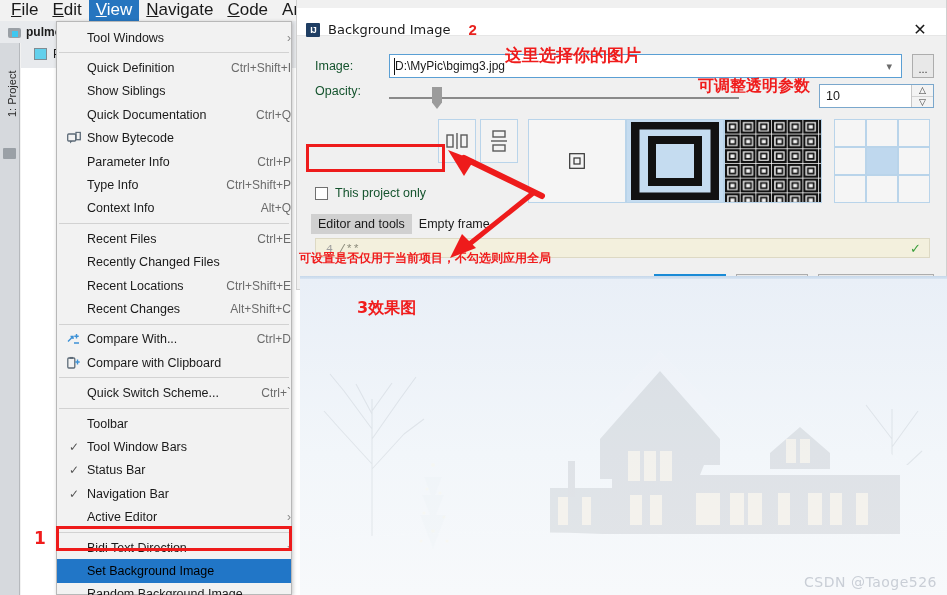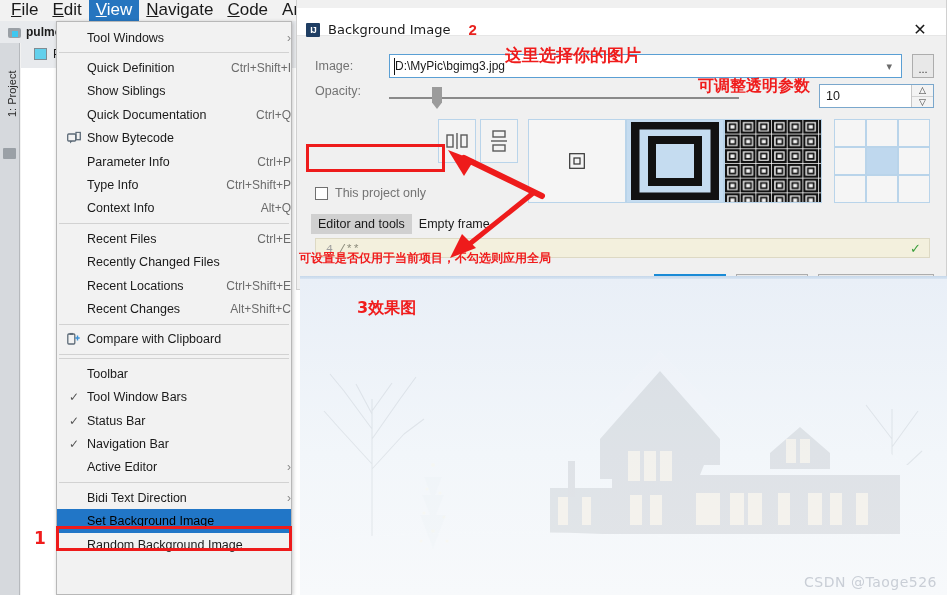--- a/index.html
+++ b/index.html
@@ -104,21 +104,21 @@
   }
   .dlg-title-text { font-size:13px; color:#1a1a1a; font-family:"DejaVu Sans","Liberation Sans",sans-serif;}
   .dlg-badge { color:#e8211d; font-weight:bold; font-size:15px; margin-left:10px;}
   .dlg-close {
     margin-left:auto; width:44px; height:27px; display:flex;
     align-items:center; justify-content:center; color:#1a1a1a; font-size:16px;
   }
   .dlg-body { position:relative; height:261px; }
 
   .row-image { position:absolute; left:18px; top:18px; width:615px; height:24px; display:flex; align-items:center;}
-  .lbl { font-size:12.5px; color:#737373; }
+  .lbl { font-size:12.5px; color:#14532d; }
   .combo {
     position:absolute; left:74px; top:0; width:513px; height:24px;
     border:1px solid #5a9fd4; background:#fff; display:flex; align-items:center;
     padding-left:5px; font-size:12px; color:#1a1a1a;
   }
   .combo .caret { margin-left:auto; margin-right:9px; color:#6b6b6b; font-size:11px;}
   .combo .cursor{position:absolute;left:4px;top:3px;width:1px;height:17px;background:#111;}
   .btn-dots {
     position:absolute; left:597px; top:0; width:22px; height:24px;
     border:1px solid #adadad; background:#e8e8e8; font-size:11px;
@@ -296,27 +296,40 @@
       <span>Recent Locations</span>
       <span class="shortcut">Ctrl+Shift+E</span>
     </div>
     <div class="mrow">
       <span>Recent Changes</span>
       <span class="shortcut">Alt+Shift+C</span>
     </div>
     <div class="msep"></div>
     <div class="mrow">
       <span class="micon"><svg width="14" height="13" viewBox="0 0 14 13">
+          <path d="M1 9 L6 4 M3.5 4 L6 4 L6 6.5" stroke="#3c91d6" stroke-width="1.4" fill="none"></path>
+          <path d="M9.5 1.5 L9.5 6 M7.3 3.7 L11.7 3.7" stroke="#3c91d6" stroke-width="1.4"></path>
+          <path d="M7 10.5 L12 10.5" stroke="#3c91d6" stroke-width="1.4"></path>
+        </svg></span>
+      <span>Compare With...</span>
+      <span class="shortcut">Ctrl+D</span>
+    </div>
+    <div class="mrow">
+      <span class="micon"><svg width="14" height="13" viewBox="0 0 14 13">
           <rect x="0.8" y="1.5" width="7" height="10" rx="1" fill="none" stroke="#5d6b78" stroke-width="1.3"></rect>
           <rect x="2.6" y="0.4" width="3.4" height="2" fill="#5d6b78"></rect>
           <path d="M10.5 3 L10.5 8 M8.3 5.5 L12.7 5.5" stroke="#3c91d6" stroke-width="1.4"></path>
         </svg></span>
       <span>Compare with Clipboard</span>
     </div>
     <div class="msep"></div>
+    <div class="mrow">
+      <span>Quick Switch Scheme...</span>
+      <span class="shortcut">Ctrl+`</span>
+    </div>
     <div class="msep"></div>
     <div class="mrow">
       <span>Toolbar</span>
     </div>
     <div class="mrow">
       <span class="mcheck">✓</span>
       <span>Tool Window Bars</span>
     </div>
     <div class="mrow">
       <span class="mcheck">✓</span>

